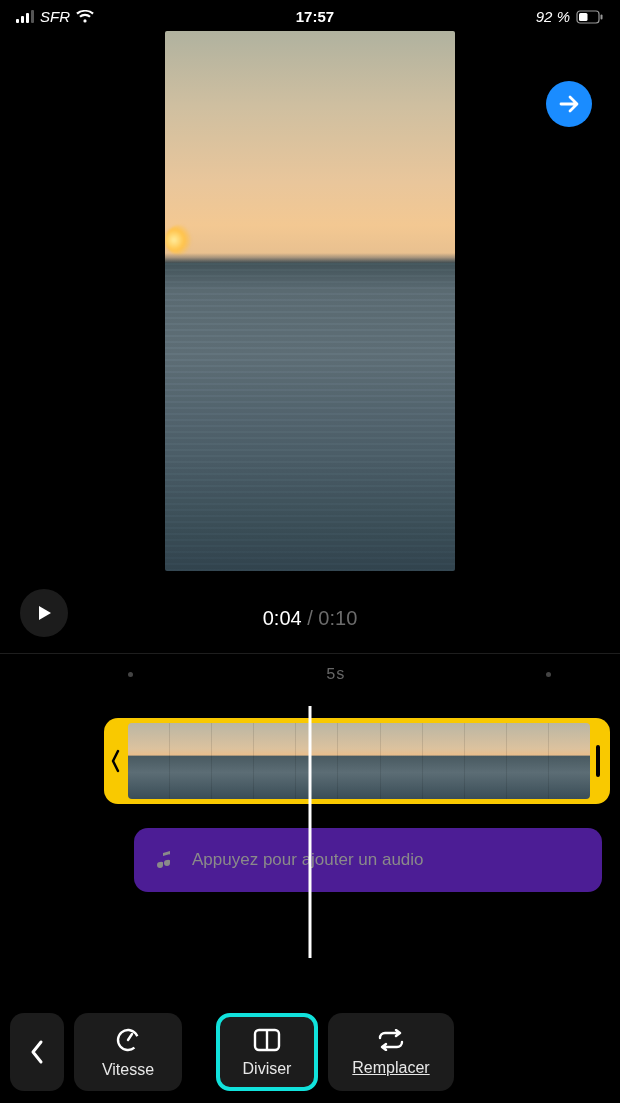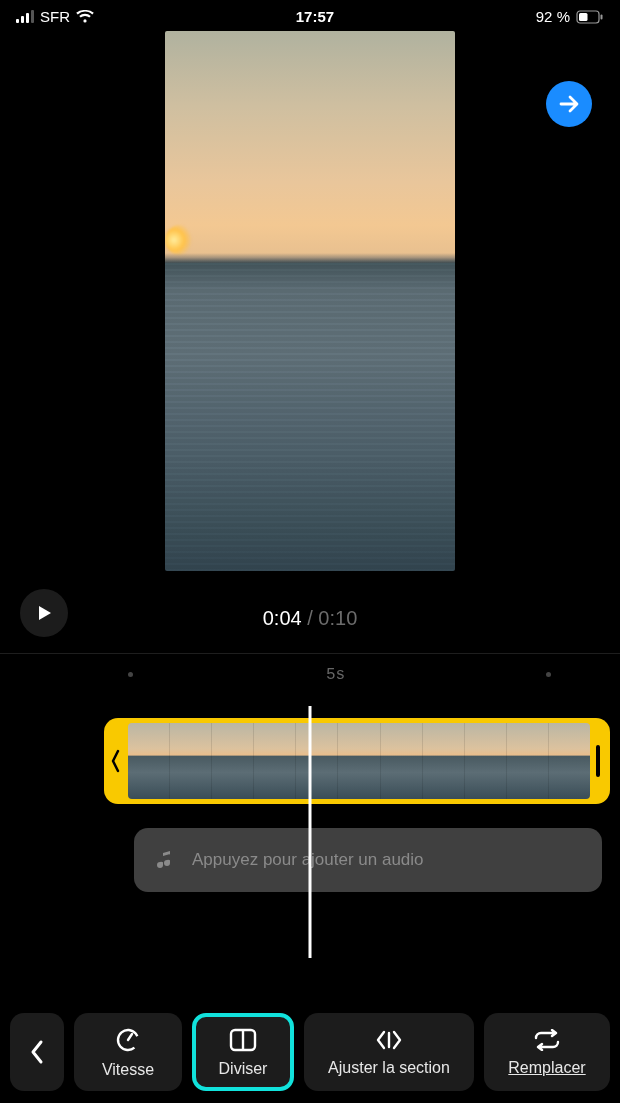--- a/index.html
+++ b/index.html
@@ -8,21 +8,21 @@
       height: 1103px;
       background: #000;
       color: #fff;
       font-family: -apple-system, "Helvetica Neue", Arial, sans-serif;
       overflow: hidden;
       position: relative;
     }
 
     
     .status-bar { display:flex; justify-content:space-between; align-items:center; padding: 8px 16px 2px; font-size:15px; font-weight:500; }
-    .status-left, .status-right { display:flex; align-items:center; gap:6px; }
+    .status-left, .status-right { display:flex; align-items:center; gap:6px;font-style:italic; }
     .signal-bars { display:flex; align-items:flex-end; gap:2px; }
     .signal-bars span { width:3px; background:#fff; display:block; border-radius:1px;}
     .signal-bars span:nth-child(1){height:4px}
     .signal-bars span:nth-child(2){height:7px}
     .signal-bars span:nth-child(3){height:10px}
     .signal-bars span:nth-child(4){height:13px; background:#555;}
     .wifi-icon svg, .battery-icon svg { display:block; }
 
     
     .preview-wrap { position:relative; padding-top:4px; }
@@ -56,30 +56,30 @@
     .timeline-area { position:relative; }
     .playhead { position:absolute; left:50%; top:-12px; bottom:-66px; width:3px; background:#fff; transform:translateX(-50%); z-index:5;}
     .clip { position:relative; margin:20px 10px 0 104px; height:86px; border-radius:14px; background:#f9c900; display:flex; align-items:center; padding:0 16px 0 24px; overflow:hidden;}
     .handle-left { position:absolute; left:0; top:0; bottom:0; width:24px; display:flex; align-items:center; justify-content:center;}
     .handle-right { position:absolute; right:0; top:0; bottom:0; width:24px; display:flex; align-items:center; justify-content:center;}
     .thumbs { display:flex; height:76px; flex:1; border-radius:4px; overflow:hidden; position:relative; z-index:1; margin:0 4px 0 0;}
     .thumb { flex:1; background: linear-gradient(to bottom,#bab6a4 0%,#dcc29e 34%,#e8bd8c 42%,#495a61 44%,#5c6d75 65%,#3a4d57 100%); border-right:1px solid rgba(0,0,0,.1);}
     .thumb:last-child{border-right:none;}
 
     
-    .audio-bar { margin:24px 18px 0 134px; height:64px; border-radius:14px; background:#404040; display:flex; align-items:center; gap:16px; padding:0 22px; color:#8a8a8a; font-size:17px;}
+    .audio-bar { margin:24px 18px 0 134px; height:64px; border-radius:14px; background:#4c1d95; display:flex; align-items:center; gap:16px; padding:0 22px; color:#8a8a8a; font-size:17px;}
     .audio-bar svg { flex:none; }
 
     
     .toolbar { position:absolute; left:0; right:0; bottom:12px; display:flex; gap:10px; padding:0 10px; align-items:stretch;}
     .tool-back { width:54px; background:#1c1c1c; border-radius:14px; display:flex; align-items:center; justify-content:center;}
     .tool { background:#1c1c1c; border-radius:14px; display:flex; flex-direction:column; align-items:center; justify-content:center; gap:8px; padding:14px 8px 12px; color:#e8e8e8; font-size:16px;}
     .tool.wide{ padding-left:12px; padding-right:12px; }
     .tool-speed { width:108px;}
-    .tool-split { width:102px; border:4px solid #11e2dc; border-radius:14px; padding:10px 4px 8px;}
+    .tool-split { width:102px; border:4px solid #11e2dc; border-radius:14px; padding:10px 4px 8px;margin-left:24px;}
     .tool-adjust { flex:1;}
     .tool-replace { width:126px;text-decoration:underline;}
     .tool svg { display:block; }
   </style>
 </head>
 <body>
 
 <div class="status-bar">
   <div class="status-left">
     <span class="signal-bars">
@@ -192,27 +192,20 @@
   </div>
 
   <div class="tool tool-split">
     <svg width="28" height="24" viewBox="0 0 28 24">
         <rect x="2" y="2" width="24" height="20" rx="4" fill="none" stroke="#fff" stroke-width="2.4"></rect>
         <line x1="14" y1="2" x2="14" y2="22" stroke="#fff" stroke-width="2.4"></line>
       </svg>
     <span>Diviser</span>
   </div>
 
-  <div class="tool tool-adjust wide">
-    <svg width="30" height="22" viewBox="0 0 30 22">
-        <path fill="none" stroke="#fff" stroke-width="2.4" stroke-linecap="round" stroke-linejoin="round" d="M10 3 4 11l6 8M20 3l6 8-6 8"></path>
-        <line x1="15" y1="4" x2="15" y2="18" stroke="#fff" stroke-width="2.4" stroke-linecap="round"></line>
-      </svg>
-    <span>Ajuster la section</span>
-  </div>
 
   <div class="tool tool-replace">
     <svg width="28" height="22" viewBox="0 0 28 22">
         <path fill="none" stroke="#fff" stroke-width="2.4" stroke-linecap="round" stroke-linejoin="round" d="M22 4H8a5 5 0 00-5 5M6 18h14a5 5 0 005-5M19 1l4 3-4 3M9 21l-4-3 4-3"></path>
       </svg>
     <span>Remplacer</span>
   </div>
 </div>
 
 </body></html>

